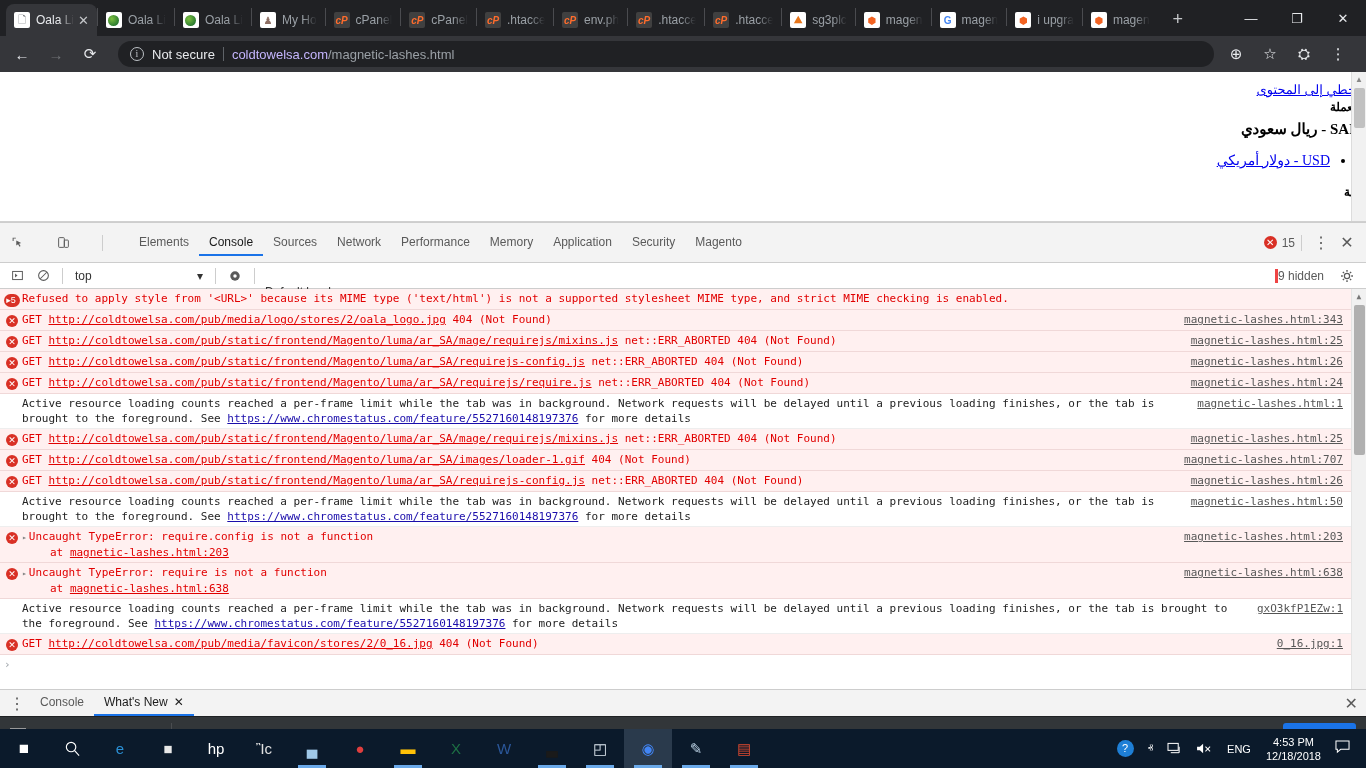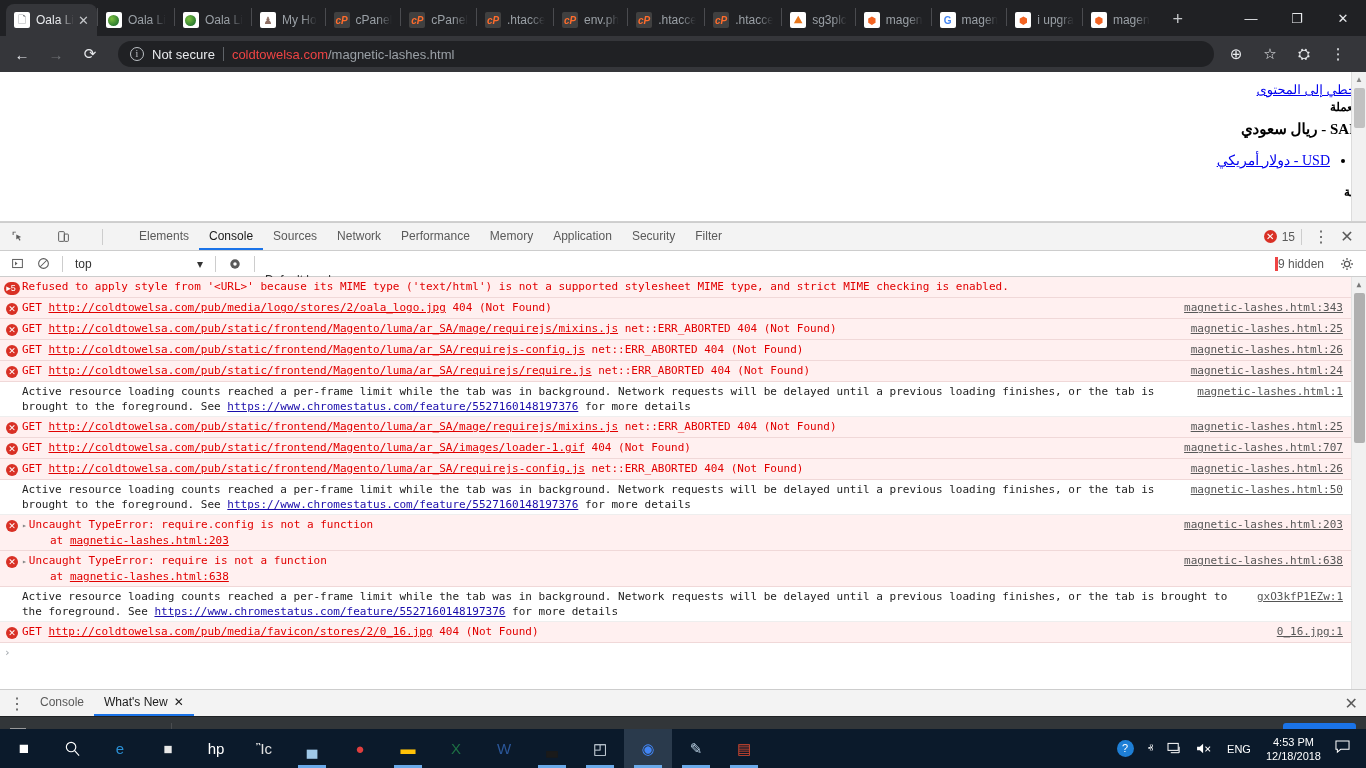--- a/index.html
+++ b/index.html
@@ -84,21 +84,21 @@
     display: flex; align-items: center; padding: 0 12px;
     color: #e8eaed; font-size: 13px; margin: 0 8px;
   }
   .omni-info {
     width: 14px; height: 14px; border: 1.4px solid #bdc1c6; border-radius: 50%;
     color: #bdc1c6; font-size: 10px; line-height: 11px; text-align: center;
     margin-right: 8px; font-family: "Liberation Serif", serif;
   }
   .omni-notsecure { color: #e8eaed; margin-right: 8px; }
   .omni-sep { width: 1px; height: 14px; background: #5f6368; margin-right: 8px; }
-  .omni-host { color: #ef4444; }
+  .omni-host { color: #c4b5fd; }
   .omni-path { color: #9aa0a6; }
   .navbar-right { display: flex; align-items: center; }
 
   
   .viewport {
     height: 150px; background: #fff; position: relative;
     overflow: hidden; direction: rtl; padding: 8px 6px 0 0;
     border-bottom: 1px solid #d0d0d0;
   }
   .viewport a { color: #0000ee; }
@@ -118,21 +118,21 @@
   }
   .page-scrollbar .thumb {
     position: absolute; top: 16px; left: 2px; width: 11px; height: 40px;
     background: #c1c1c1; border-radius: 2px;
   }
 
   
   .devtools { background: #fff; height: 494px; display: flex; flex-direction: column;
               border-top: 1px solid #cdcdcd; }
   .dt-toolbar {
-    height: 28px; display: flex; align-items: center;
+    height: 40px; display: flex; align-items: center;
     border-bottom: 1px solid #cdcdcd; background: #f3f3f3; padding-left: 4px; gap: 20px;
   }
   .dt-icon {
     width: 26px; height: 26px; display: flex; align-items: center;
     justify-content: center; color: #5a5a5a;
   }
   .dt-vsep { width: 1px; height: 16px; background: #cdcdcd; margin: 0 6px; }
   .dt-tabs { display: flex; align-items: stretch; height: 27px; }
   .dt-tab {
     padding: 0 10px; display: flex; align-items: center;
@@ -407,21 +407,21 @@
       <div class="dt-vsep"></div>
       <div class="dt-tabs" id="dt-tabs">
           <div class="dt-tab">Elements</div>
           <div class="dt-tab active">Console</div>
           <div class="dt-tab">Sources</div>
           <div class="dt-tab">Network</div>
           <div class="dt-tab">Performance</div>
           <div class="dt-tab">Memory</div>
           <div class="dt-tab">Application</div>
           <div class="dt-tab">Security</div>
-          <div class="dt-tab">Filter</div>
+          <div class="dt-tab">Magento</div>
         </div>
       <div class="dt-toolbar-right">
         <div class="err-badge">
           <span class="err-dot">✕</span>
           <span>15</span>
         </div>
         <div class="dt-vsep"></div>
         <div class="dt-icon">⋮</div>
         <div class="dt-icon">✕</div>
       </div>

